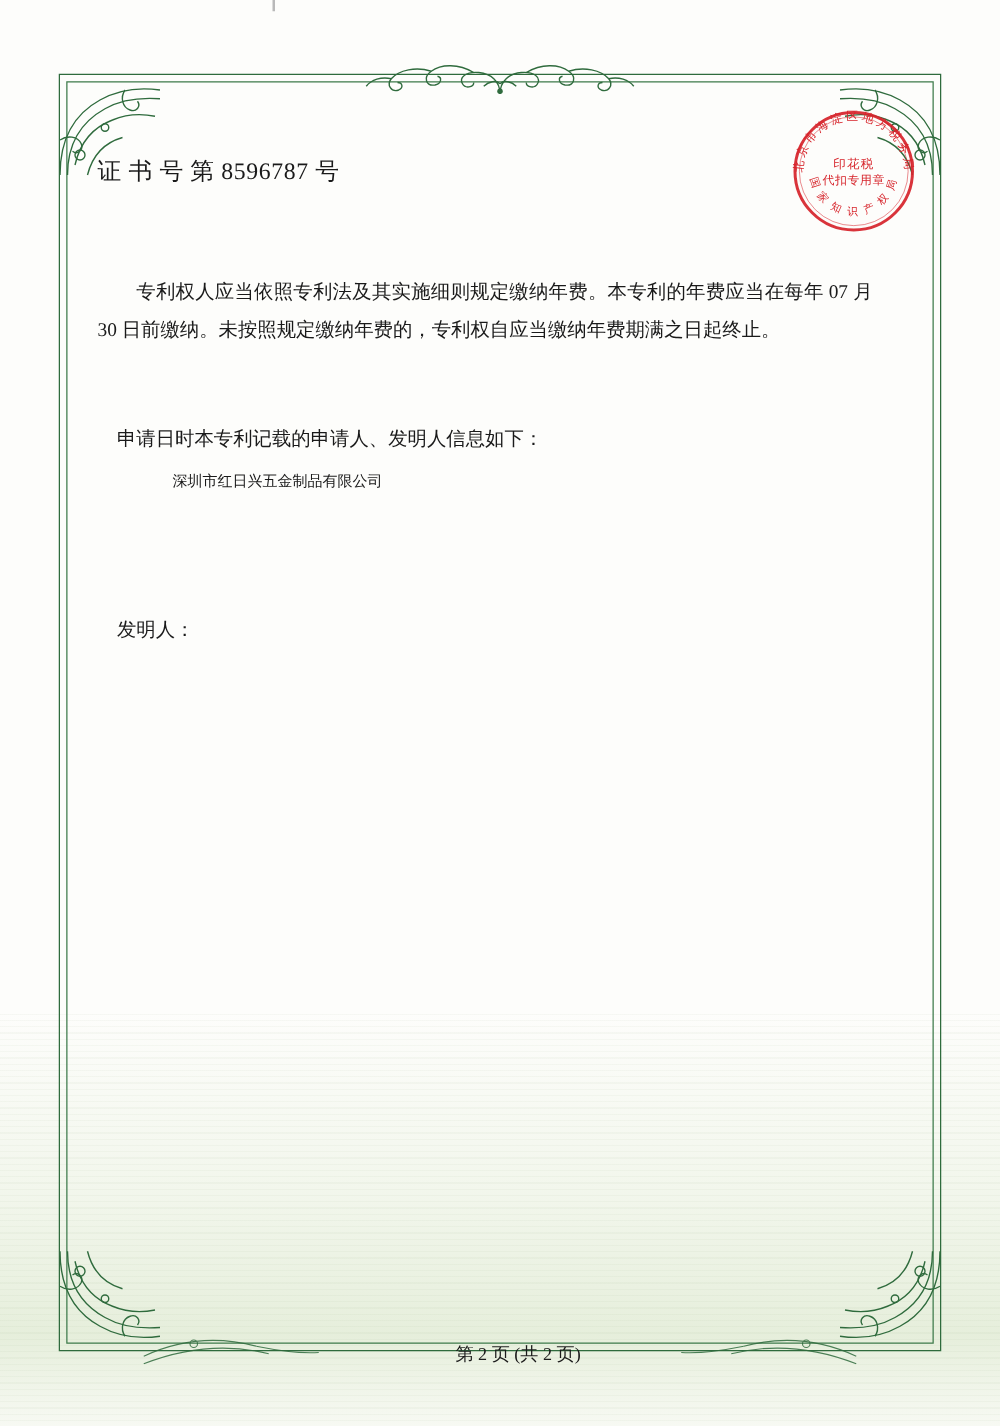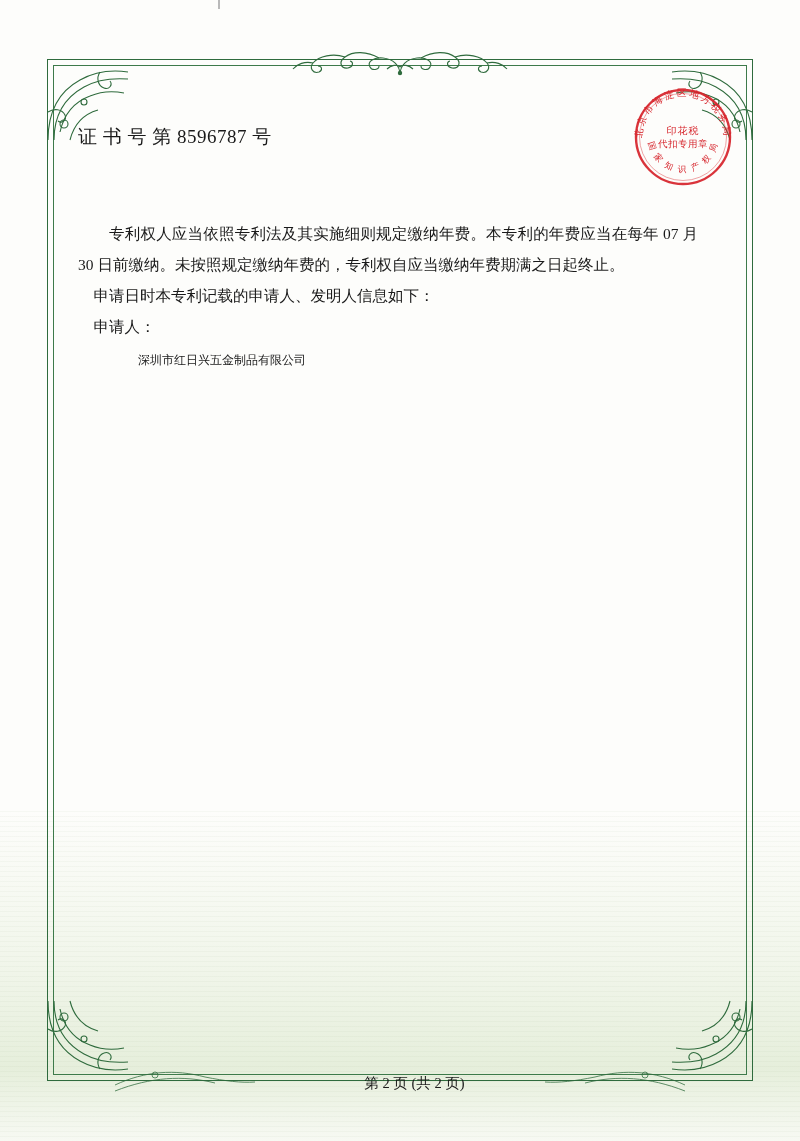--- a/index.html
+++ b/index.html
@@ -121,20 +121,21 @@
   .para {
     font-size: 15.5px;
     line-height: 2.0;
     margin-top: 68px;
     text-indent: 2em;
     text-align: justify;
     width: 620px;
   }
 
   .section {
+    margin-top: 56px;
   }
   .line {
     font-size: 15.5px;
     line-height: 2.0;
     text-indent: 1em;
   }
   .line-indent {
     font-size: 12px;
     line-height: 2.0;
     text-indent: 5em;
@@ -284,24 +285,24 @@
   </div>
 
   <div class="content">
 
     <div class="cert-number">证 书 号 第 8596787 号</div>
 
     <div class="para">专利权人应当依照专利法及其实施细则规定缴纳年费。本专利的年费应当在每年 07 月 30 日前缴纳。未按照规定缴纳年费的，专利权自应当缴纳年费期满之日起终止。</div>
 
     <div class="section">
       <div class="line">申请日时本专利记载的申请人、发明人信息如下：</div>
-      <div class="line">申请人：</div>
       <div class="line-indent">深圳市红日兴五金制品有限公司</div>
 
       <div class="spacer-block"></div>
 
+      <div class="line">发明人：</div>
     </div>
 
   </div>
 
   <div class="footer">第 2 页 (共 2 页)</div>
 
 </div>
 
 </body></html>

